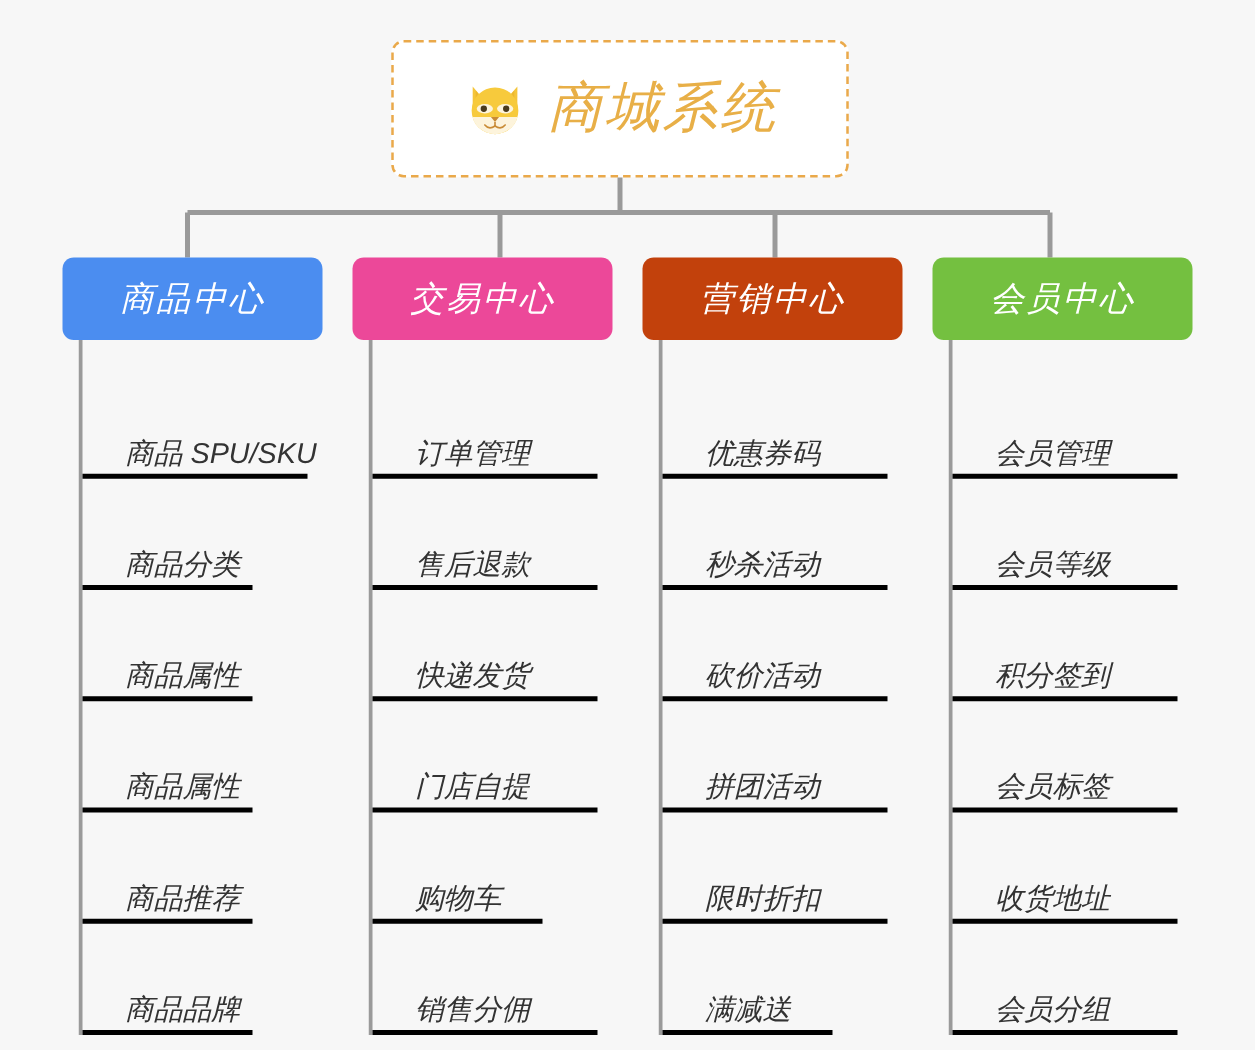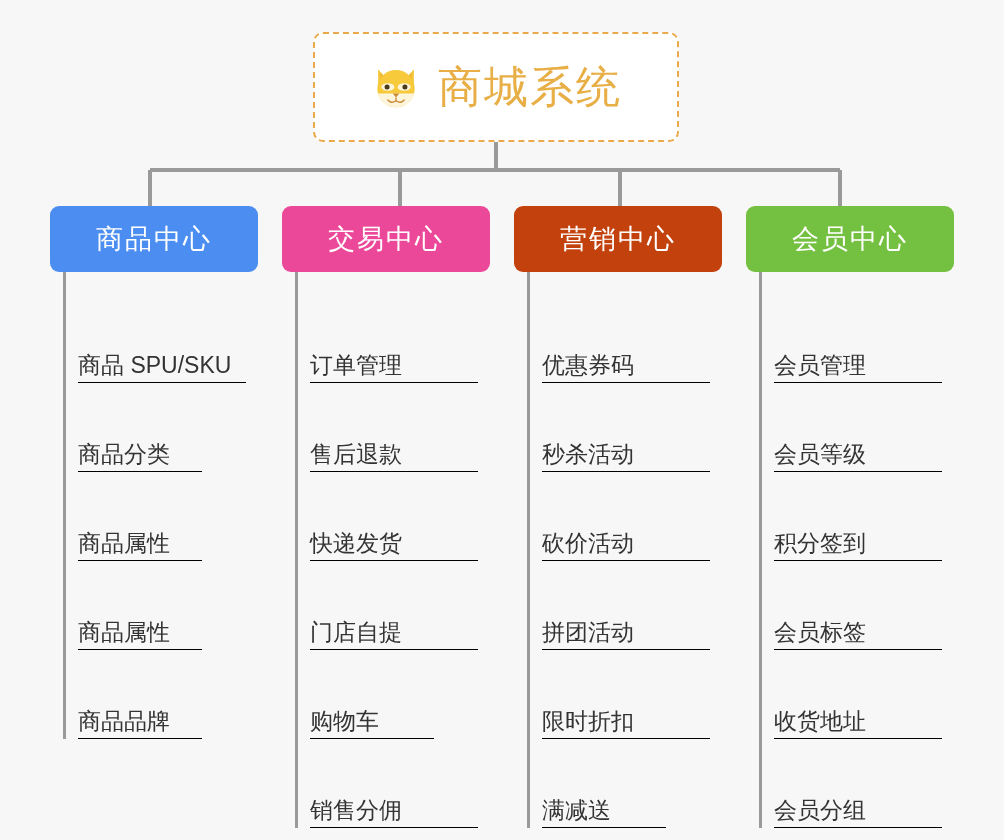--- a/index.html
+++ b/index.html
@@ -11,20 +11,21 @@
     height: 840px;
     background: #f7f7f7;
     font-family: "Liberation Sans", "DejaVu Sans", sans-serif;
     overflow: hidden;
   }
 
   #mindmap {
     position: relative;
     width: 1004px;
     height: 840px;
+    font-style: italic;
   }
 
   
   .root-node {
     position: absolute;
     left: 313px;
     top: 32px;
     width: 366px;
     height: 110px;
     background: #ffffff;
@@ -91,27 +92,27 @@
 
   
   .branch {
     margin-left: 13px;
     border-left: 3px solid #9a9a9a;
     padding-top: 22px;
   }
   .leaf {
     height: 89px;
     box-sizing: border-box;
-    border-bottom: 1px solid #000000;
+    border-bottom: 4px solid #000000;
     display: flex;
     align-items: flex-end;
     justify-content: flex-start;
+    padding-left: 34px;
     padding-bottom: 4px;
     margin-right: 12px;
-    margin-left: 12px;
   }
   .leaf-label {
     font-size: 23px;
     color: #333333;
     line-height: 1.1;
     white-space: nowrap;
   }
   
   .leaf.short { margin-right: 56px; }
 </style>
@@ -166,20 +167,23 @@
         <div class="leaf short">
             <span class="leaf-label">商品分类</span>
           </div>
         <div class="leaf short">
             <span class="leaf-label">商品属性</span>
           </div>
         <div class="leaf short">
             <span class="leaf-label">商品属性</span>
           </div>
         <div class="leaf short">
+            <span class="leaf-label">商品推荐</span>
+          </div>
+        <div class="leaf short">
             <span class="leaf-label">商品品牌</span>
           </div>
       </div>
     </div>
 
     <div class="column">
       <div class="cat-box" style="background:#ec4899">
         <span>交易中心</span>
       </div>
       <div class="branch">

